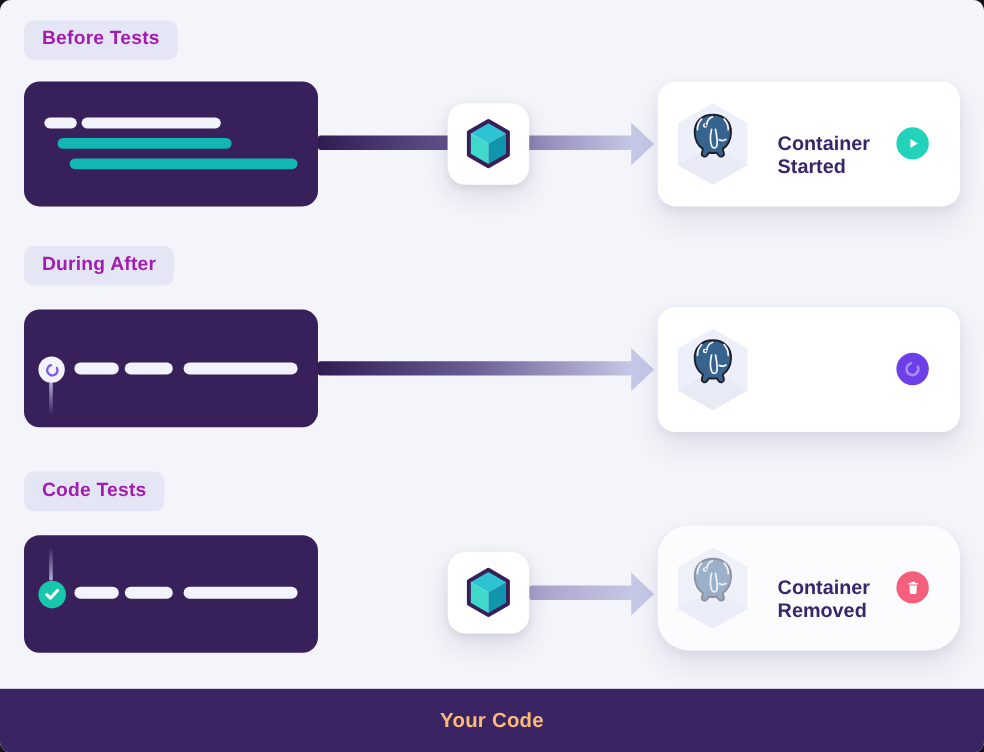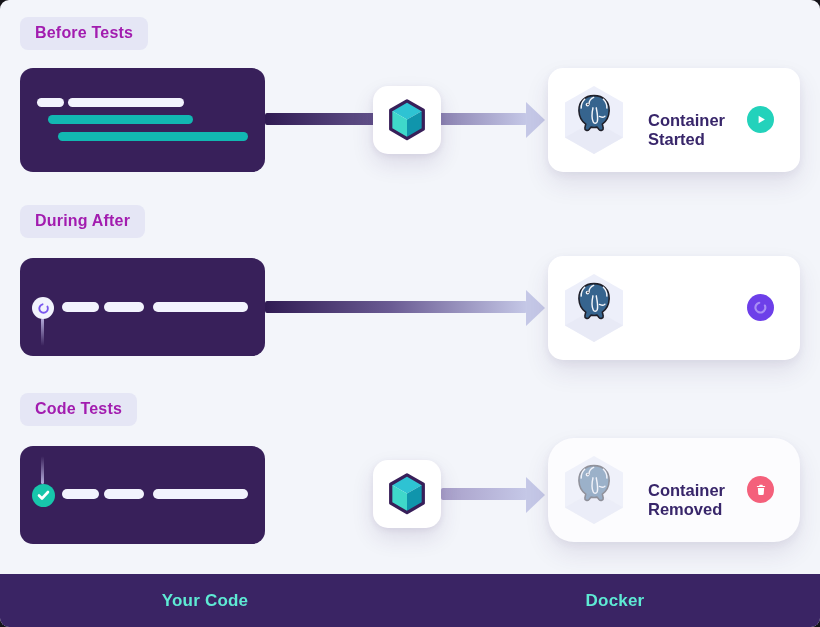--- a/index.html
+++ b/index.html
@@ -48,21 +48,21 @@
   .tail-down{position:absolute;left:21px;top:60px;width:3px;height:28px;border-radius:2px;
              background:linear-gradient(to bottom,#b6addc,rgba(182,173,220,0));}
   .tail-up{position:absolute;left:21px;top:10px;width:3px;height:28px;border-radius:2px;
            background:linear-gradient(to top,#b6addc,rgba(182,173,220,0));}
   .check-circle{position:absolute;left:12px;top:38px;width:23px;height:23px;border-radius:50%;
                 background:#17c6ab;display:flex;align-items:center;justify-content:center;}
 
   
   .footer{left:0;top:574px;width:820px;height:53px;background:#3a2464;display:flex;z-index:3;}
   .footer-item{flex:1;display:flex;align-items:center;justify-content:center;gap:9px;
-               color:#5eead4;font-size:17px;font-weight:700;letter-spacing:.2px;}
+               color:#fdba74;font-size:17px;font-weight:700;letter-spacing:.2px;}
 </style>
 </head>
 <body>
 
 <svg width="0" height="0" style="position:absolute">
   <defs>
     <g id="tc-cube">
       <path d="M24 4 L41 13.8 L24 23.6 L7 13.8 Z" fill="#2ec3d3"></path>
       <path d="M7 13.8 L24 23.6 L24 43.4 L7 33.6 Z" fill="#3fd8ca"></path>
       <path d="M41 13.8 L24 23.6 L24 43.4 L41 33.6 Z" fill="#1095ac"></path>
@@ -197,18 +197,15 @@
           <path fill="#ffffff" d="M6.6 8.4h10.8l-.75 10.3a2.1 2.1 0 0 1-2.1 1.95H9.45a2.1 2.1 0 0 1-2.1-1.95Z"></path>
         </svg>
       </div>
     </div>
   </section>
 
   <div class="abs footer">
     <div class="footer-item">
       <span>Your Code</span>
     </div>
-    <div class="footer-item">
-      <span>Docker</span>
-    </div>
   </div>
 
 </div>
 
 </body></html>

